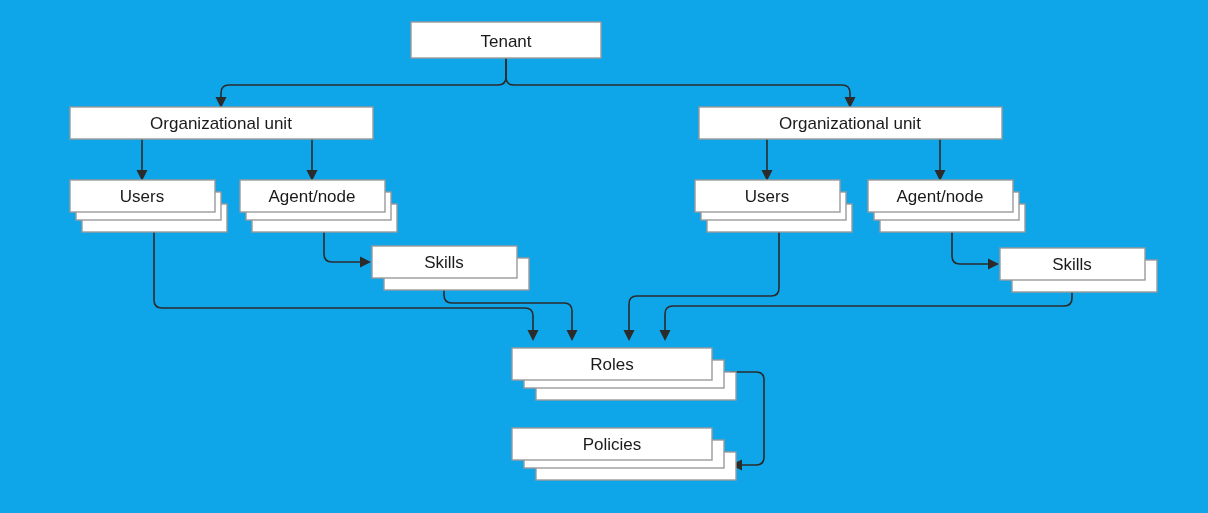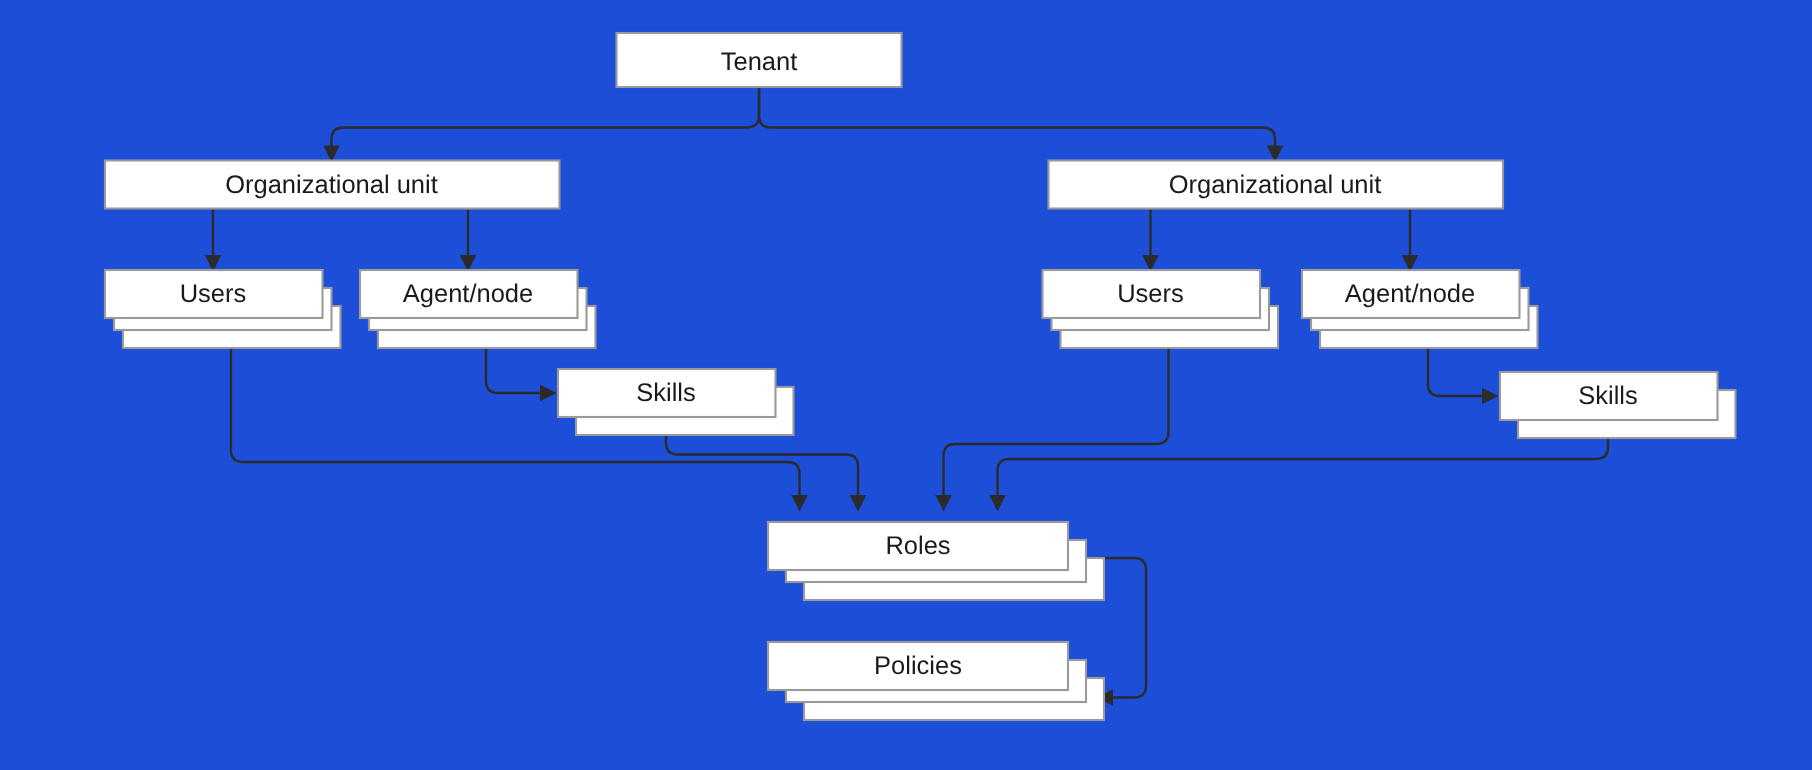--- a/index.html
+++ b/index.html
@@ -10,21 +10,21 @@
   body {
     width: 1208px;
     height: 513px;
     font-family: "Liberation Sans", sans-serif;
     overflow: hidden;
   }
   #diagram-root {
     position: relative;
     width: 1208px;
     height: 513px;
-    background: #1d4ed8;
+    background: #0ea5e9;
   }
   svg#diagram-svg {
     display: block;
     width: 1208px;
     height: 513px;
   }
   .node-box {
     fill: #ffffff;
     stroke: #9a9a9a;
     stroke-width: 1.4;

